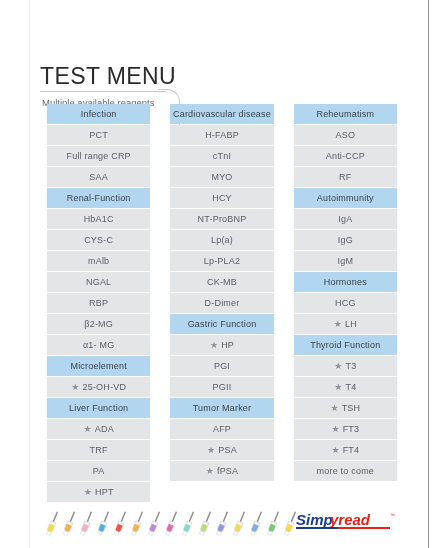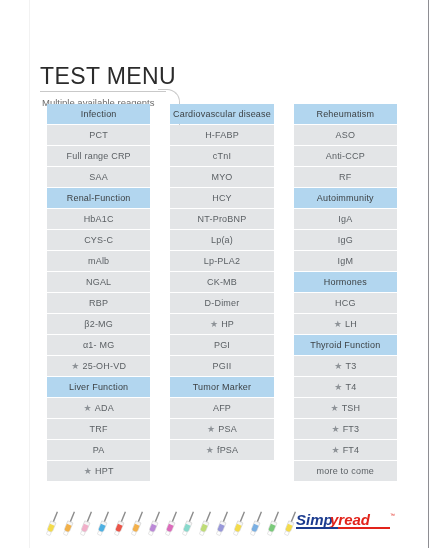--- a/index.html
+++ b/index.html
@@ -179,38 +179,40 @@
         <div class="cell">Full  range CRP</div>
         <div class="cell">SAA</div>
         <div class="cell head">Renal-Function</div>
         <div class="cell">HbA1C</div>
         <div class="cell">CYS-C</div>
         <div class="cell">mAlb</div>
         <div class="cell">NGAL</div>
         <div class="cell">RBP</div>
         <div class="cell">β2-MG</div>
         <div class="cell">α1- MG</div>
+        <div class="cell head">Microelement</div>
         <div class="cell"><span class="star">★</span><span>25-OH-VD</span></div>
         <div class="cell head">Liver Function</div>
         <div class="cell"><span class="star">★</span><span>ADA</span></div>
         <div class="cell">TRF</div>
         <div class="cell">PA</div>
         <div class="cell"><span class="star">★</span><span>HPT</span></div>
       </div>
       <div class="column">
         <div class="cell head">Cardiovascular disease</div>
         <div class="cell">H-FABP</div>
         <div class="cell">cTnI</div>
         <div class="cell">MYO</div>
         <div class="cell">HCY</div>
         <div class="cell">NT-ProBNP</div>
         <div class="cell">Lp(a)</div>
         <div class="cell">Lp-PLA2</div>
         <div class="cell">CK-MB</div>
         <div class="cell">D-Dimer</div>
+        <div class="cell head">Gastric  Function</div>
         <div class="cell"><span class="star">★</span><span>HP</span></div>
         <div class="cell">PGI</div>
         <div class="cell">PGII</div>
         <div class="cell head">Tumor Marker</div>
         <div class="cell">AFP</div>
         <div class="cell"><span class="star">★</span><span>PSA</span></div>
         <div class="cell"><span class="star">★</span><span>fPSA</span></div>
       </div>
       <div class="column">
         <div class="cell head">Reheumatism</div>

